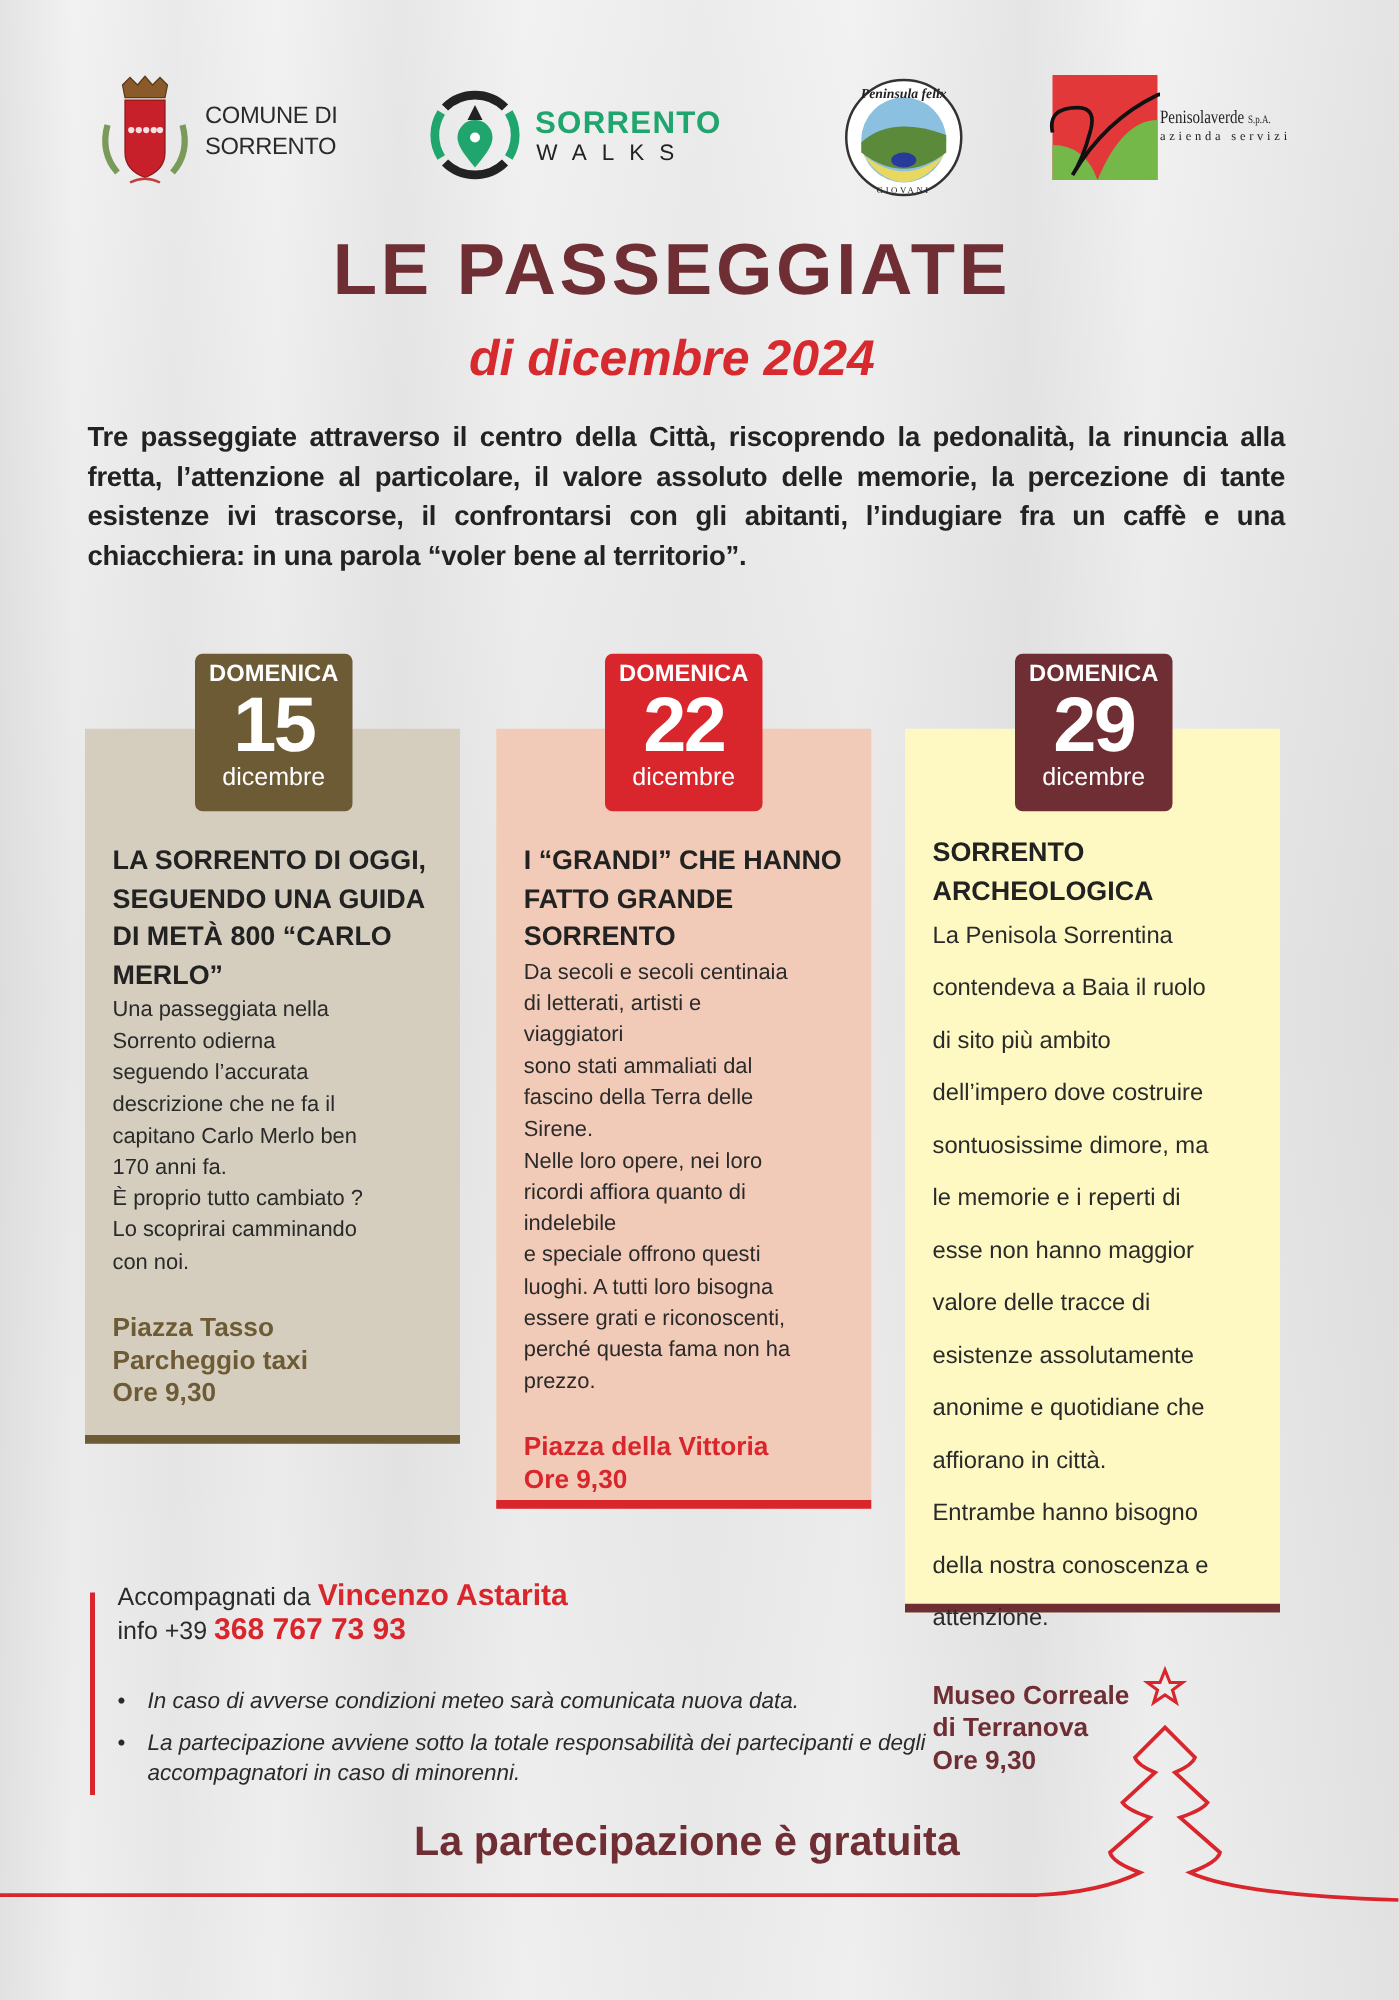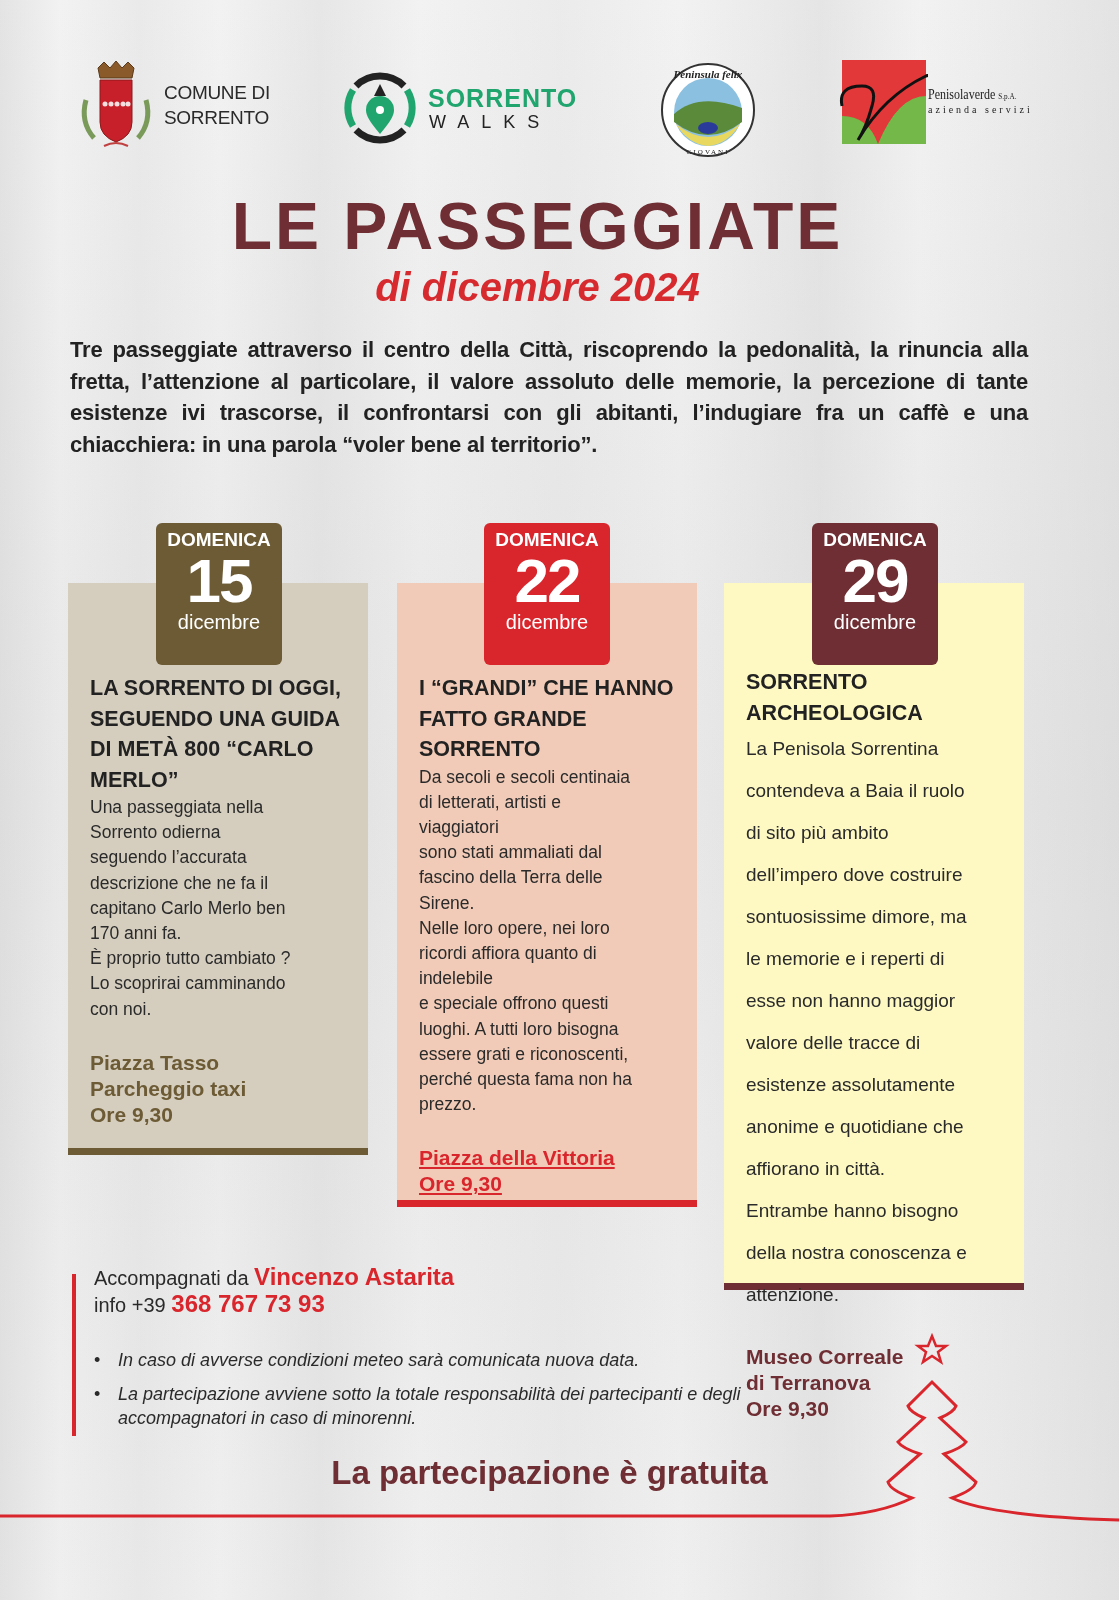--- a/index.html
+++ b/index.html
@@ -18,51 +18,51 @@
   
   .logo-comune { left: 72px; top: 56px; width: 220px; height: 100px; }
   .crest { position: absolute; left: 4px; top: 4px; width: 80px; height: 96px; }
   .comune-text { position: absolute; left: 92px; top: 24px; font-size: 19px; line-height: 25px; color: #2a2a2a; letter-spacing: -0.3px; }
 
   .logo-walks { left: 340px; top: 68px; width: 250px; height: 84px; }
   .walks-icon { position: absolute; left: 0; top: 0; width: 80px; height: 80px; }
   .walks-title { position: absolute; left: 88px; top: 16px; font-size: 25px; font-weight: bold; color: #1fa56d; letter-spacing: 1px; }
   .walks-sub { position: absolute; left: 89px; top: 44px; font-size: 18px; color: #222; letter-spacing: 12px; }
 
-  .logo-felix { left: 658px; top: 62px; width: 100px; height: 96px; }
+  .logo-felix { left: 673px; top: 62px; width: 100px; height: 96px; }
   .logo-pv { left: 838px; top: 56px; width: 190px; height: 90px; }
   .pv-name { position: absolute; left: 90px; top: 30px; font-family: "Liberation Serif", serif; font-size: 15px; color: #222; transform: scaleX(0.8); transform-origin: left; white-space: nowrap; }
   .pv-sub { position: absolute; left: 90px; top: 48px; font-family: "Liberation Serif", serif; font-size: 10px; letter-spacing: 3px; color: #222; white-space: nowrap; }
 
   
-  .main-title { left: 0; width: 1075px; top: 178px; text-align: center; font-size: 66px; font-weight: bold; color: #6e2e33; letter-spacing: 3px; line-height: 96px; }
+  .main-title { left: 0; width: 1075px; top: 168px; text-align: center; font-size: 58px; font-weight: bold; color: #6e2e33; letter-spacing: 3px; line-height: 96px; }
   .sub-title { left: 0; width: 1075px; top: 262px; text-align: center; font-size: 40px; font-weight: bold; font-style: italic; color: #d62a2f; line-height: 50px; }
 
   .intro { left: 70px; top: 334px; width: 958px; font-size: 22px; font-weight: bold; line-height: 31.5px; color: #222; text-align: justify; letter-spacing: -0.2px; }
 
   
   .card { position: absolute; top: 583px; width: 300px; padding: 90px 8px 20px 22px; }
   .card-1 { left: 68px; height: 572px; background: #d5cebf; border-bottom: 7px solid #6d5b35; }
   .card-2 { left: 397px; height: 624px; background: #f1cbb7; border-bottom: 7px solid #d9252c; }
   .card-3 { left: 724px; height: 707px; background: #fef9c3; border-bottom: 7px solid #6e2e33; }
 
-  .date-badge { position: absolute; top: 523px; width: 126px; height: 142px; border-radius: 6px; color: #fff; text-align: center; }
+  .date-badge { position: absolute; top: 523px; width: 126px; height: 126px; border-radius: 6px; color: #fff; text-align: center; }
   .badge-1 { left: 156px; background: #6d5b35; }
   .badge-2 { left: 484px; background: #d9252c; }
   .badge-3 { left: 812px; background: #6e2e33; }
   .badge-day { display: block; font-size: 19px; font-weight: bold; padding-top: 6px; line-height: 22px; }
   .badge-num { display: block; font-size: 62px; font-weight: bold; line-height: 60px; letter-spacing: -2px; }
   .badge-month { display: block; font-size: 20px; line-height: 22px; }
 
   .card-title { font-size: 21.5px; font-weight: bold; line-height: 30.5px; color: #222; text-transform: uppercase; }
   .card-body { font-size: 17.5px; line-height: 25.2px; color: #2a2a2a; white-space: pre-line; }
   .card-3 .card-body { font-size: 19px; line-height: 42px; }
   .card-place { margin-top: 28px; font-size: 21px; font-weight: bold; line-height: 26px; white-space: pre-line; }
   .card-1 .card-place { color: #6d5b35; }
-  .card-2 .card-place { color: #d9252c; text-decoration: underline; }
+  .card-2 .card-place { color: #d9252c; }
   .card-3 .card-place { color: #6e2e33; }
   .card-1 .card-title { margin-top: 0; }
   .card-2 .card-title { margin-top: 0; }
   .card-3 .card-title { margin-top: -6px; }
 
   
   .left-bar { left: 72px; top: 1274px; width: 4px; height: 162px; background: #d9252c; }
   .guide { left: 94px; top: 1264px; font-size: 20px; line-height: 26px; color: #2a2a2a; }
   .guide .hl { color: #d9252c; font-weight: bold; font-size: 24px; }
   .notes { left: 94px; top: 1348px; width: 720px; font-size: 18px; font-style: italic; color: #2a2a2a; line-height: 24px; list-style: none; }

